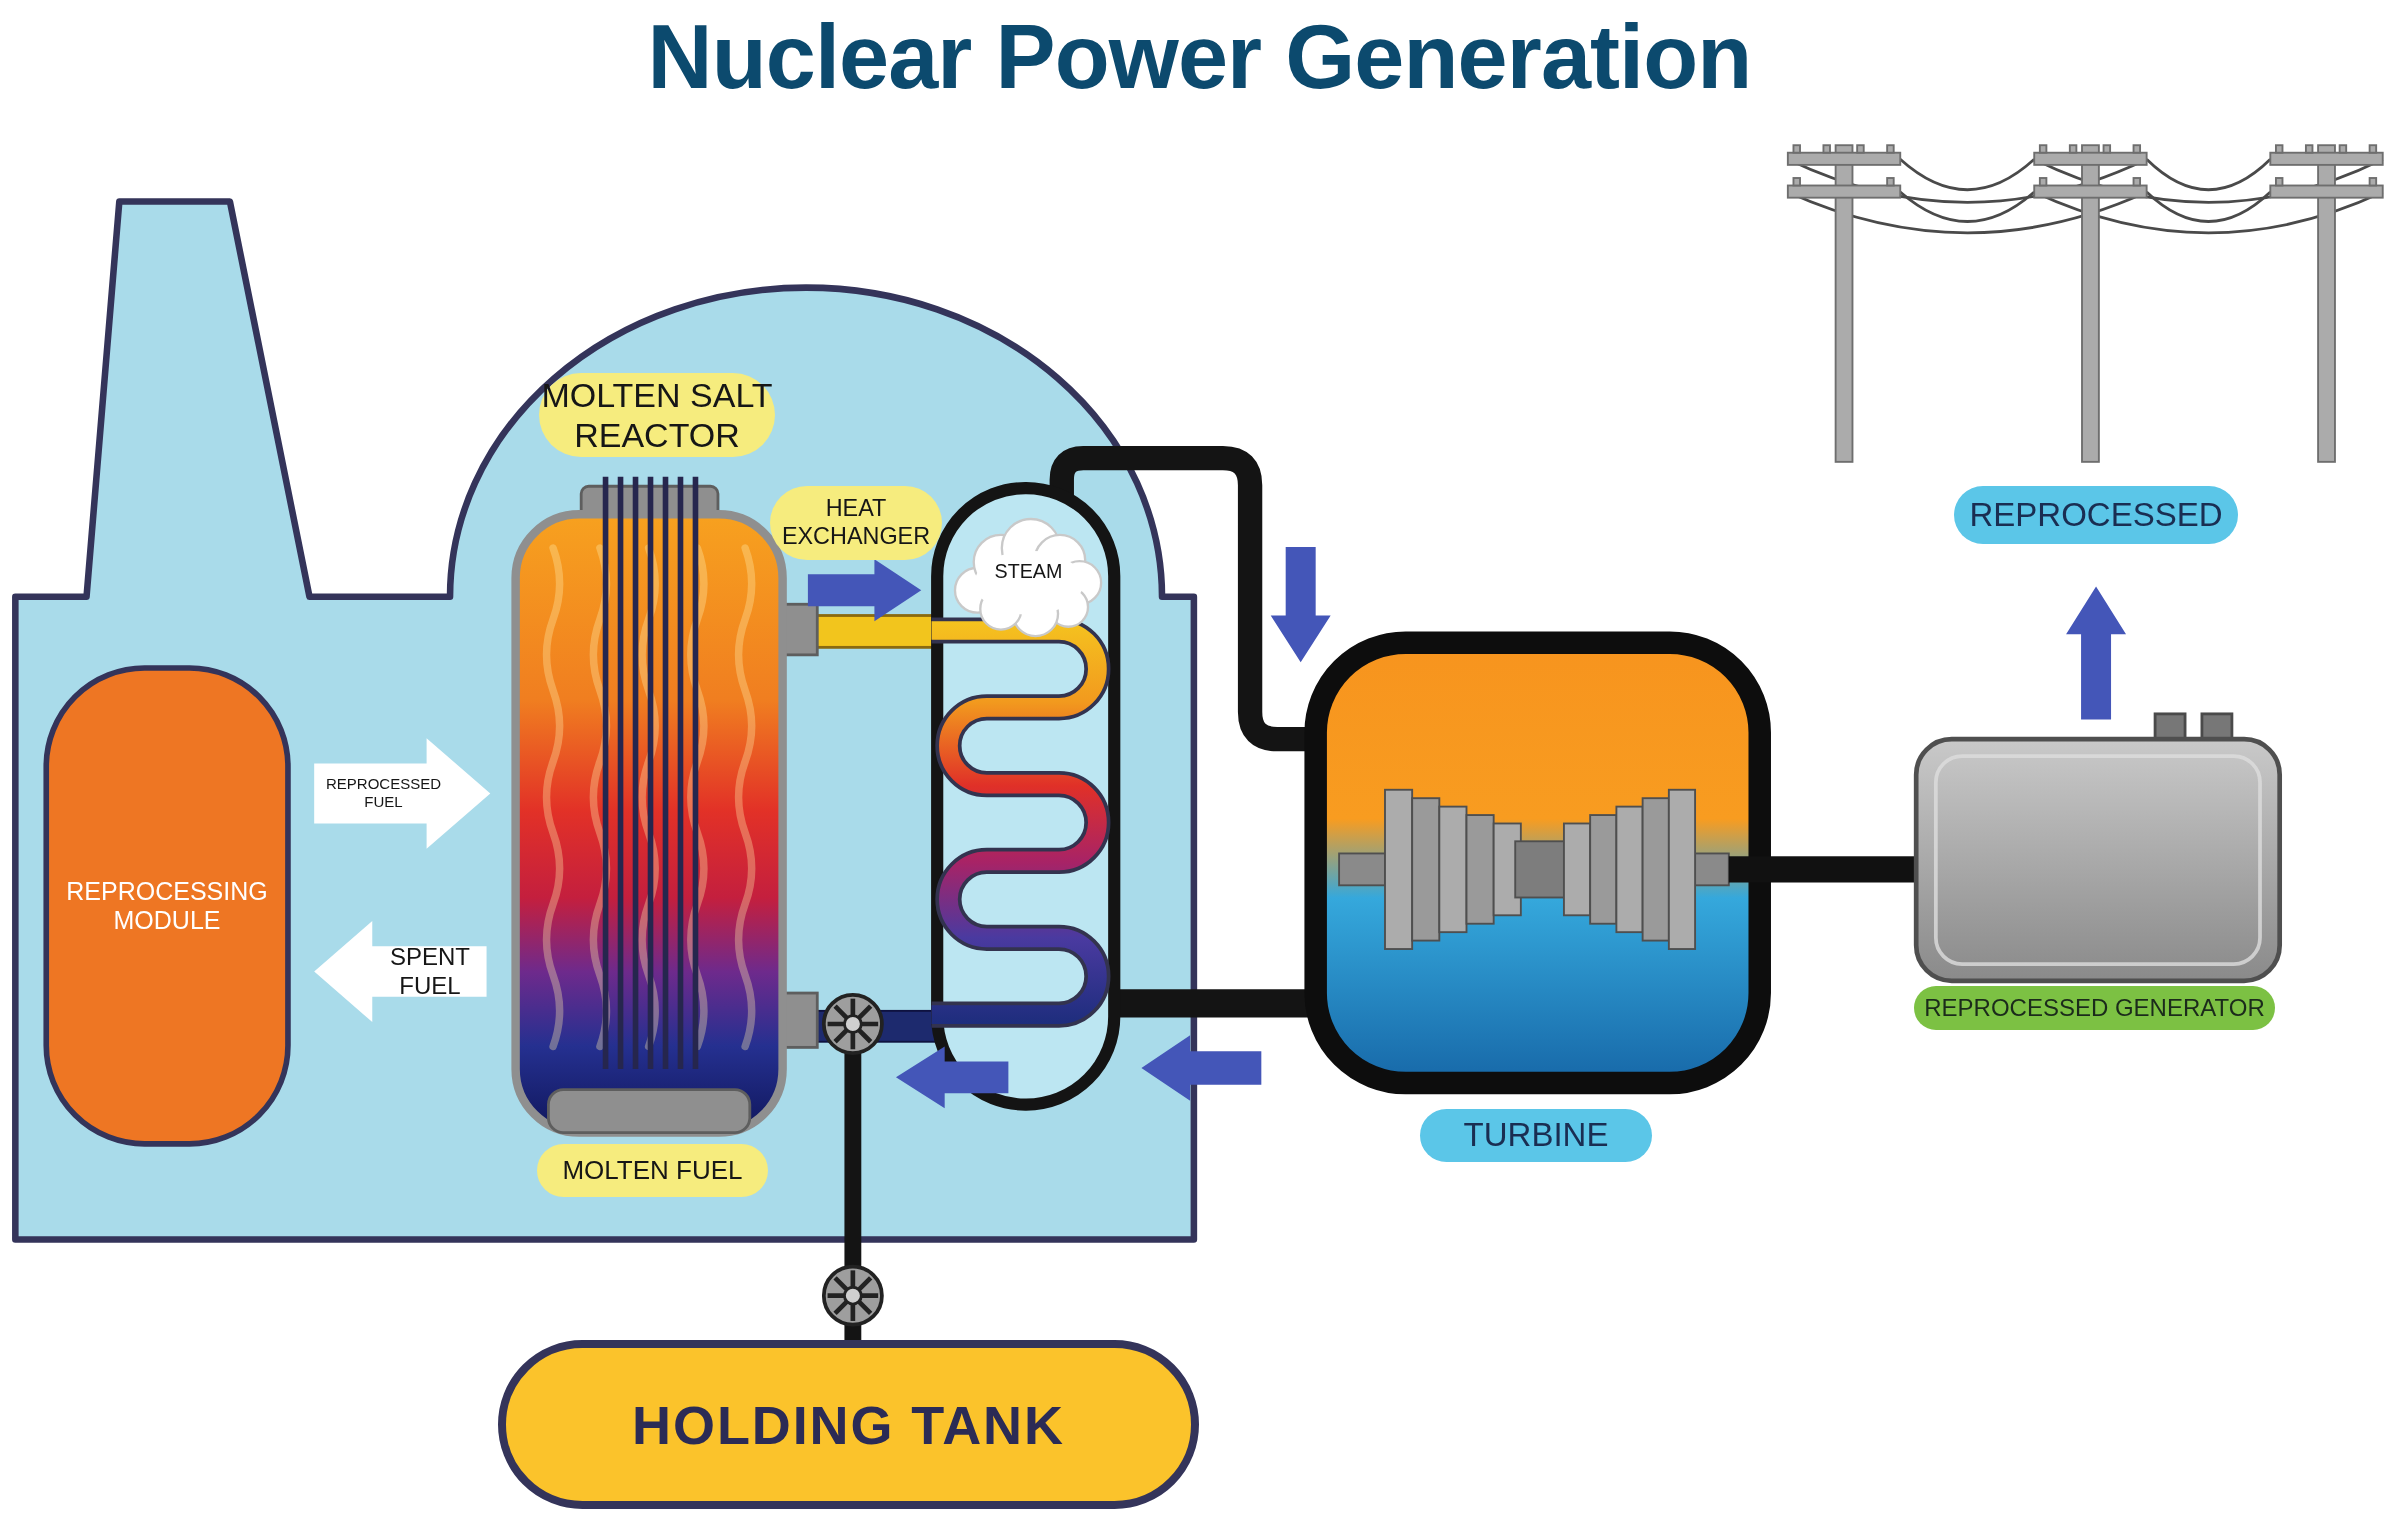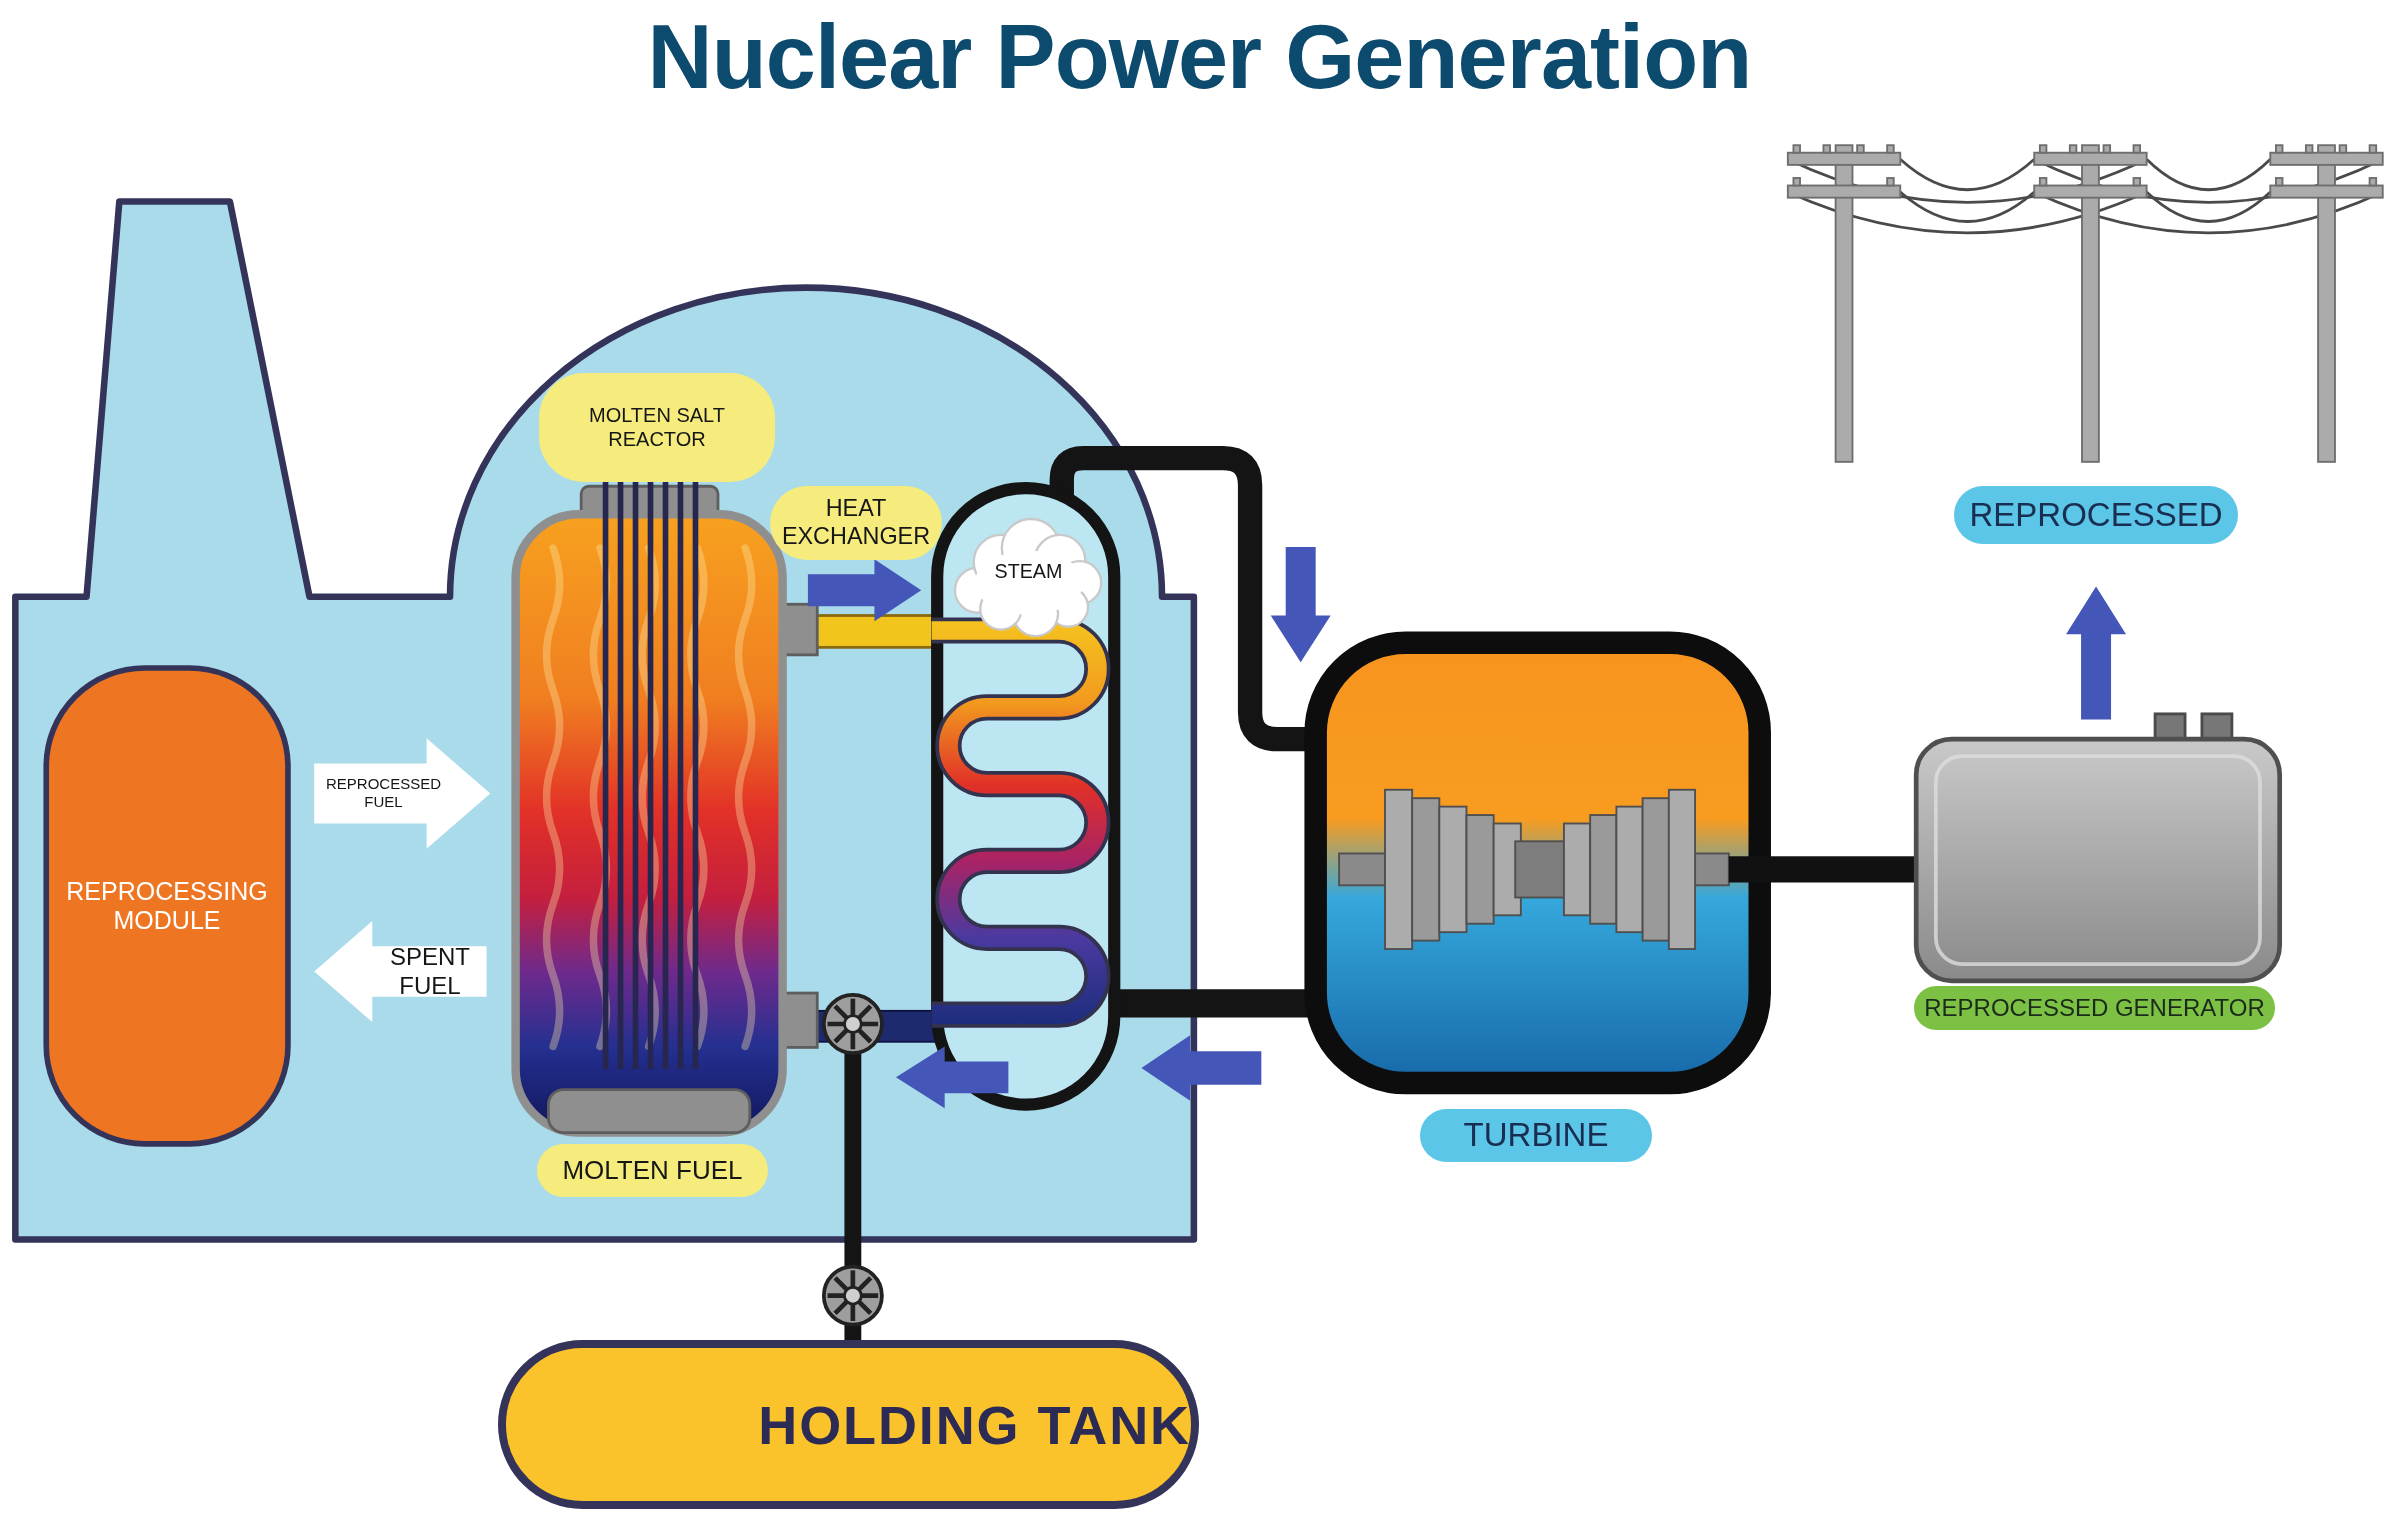--- a/index.html
+++ b/index.html
@@ -8,21 +8,21 @@
   svg{position:absolute;left:0;top:0;}
   .lbl{position:absolute;display:flex;align-items:center;justify-content:center;
        text-align:center;white-space:pre-line;line-height:1.18;color:#161616;}
   .pill-yellow{background:var(--pill_yellow);border-radius:45px;}
   .pill-blue{background:var(--label_blue);border-radius:30px;color:#1A2E52;font-weight:500;}
   .pill-green{background:var(--label_green);border-radius:22.5px;color:#1b2b1b;}
   #title{position:absolute;left:0;top:5.6px;width:2399px;text-align:center;
          font-size:90px;font-weight:900;color:#0c4a6e;letter-spacing:-0.9px;}
   #holding-tank{position:absolute;left:498px;top:1340px;width:701px;height:169px;
          background:var(--tank_yellow);border:8.4px solid var(--outline_navy);border-radius:89px;
-         display:flex;align-items:center;justify-content:flex-end;box-sizing:border-box;
+         display:flex;align-items:center;justify-content:center;box-sizing:border-box;
          font-size:54px;font-weight:600;color:#2B2B55;letter-spacing:1.9px;}
 </style>
 </head>
 <body>
 
 <div id="stage">
 
 <svg width="2399" height="1513" viewBox="0 0 2560 1615">
   <defs>
     <linearGradient id="gradReactor" x1="0" y1="0" x2="0" y2="1">
@@ -207,21 +207,21 @@
           <line x1="0" y1="-27" x2="0" y2="27"></line>
       <line x1="-19" y1="-19" x2="19" y2="19"></line>
           <line x1="-19" y1="19" x2="19" y2="-19"></line>
     </g>
     <circle r="9" fill="#CFCFCF" stroke="#222222" stroke-width="3"></circle>
   </g>
 </svg>
 
 <div id="title">Nuclear Power Generation</div>
 
-<div class="lbl pill-yellow" style="left:539px;top:373px;width:236px;height:109px;font-size:20px;">MOLTEN SALT
+<div class="lbl pill-yellow" style="left:539px;top:373px;width:236px;height:84px;font-size:34px;">MOLTEN SALT
 REACTOR</div>
 
 <div class="lbl pill-yellow" style="left:770px;top:486px;width:172px;height:74px;font-size:23.4px;border-radius:37px;">HEAT
 EXCHANGER</div>
 
 <div class="lbl" style="left:970px;top:555px;width:117px;height:34px;font-size:19.7px;font-weight:500;">STEAM</div>
 
 <div class="lbl" style="left:46px;top:668px;width:242px;height:476px;font-size:25px;color:#FFFFFF;">REPROCESSING
 MODULE</div>
 

